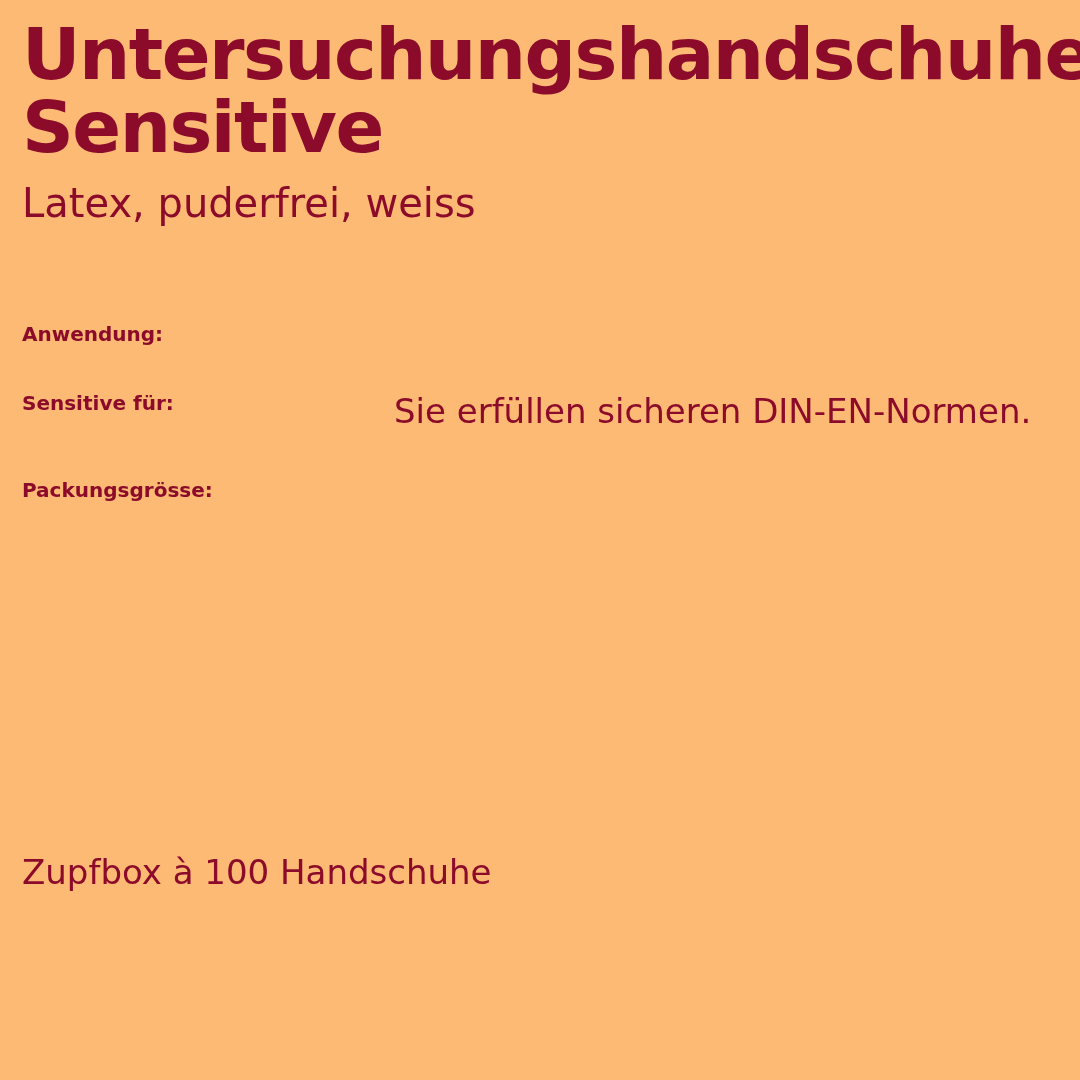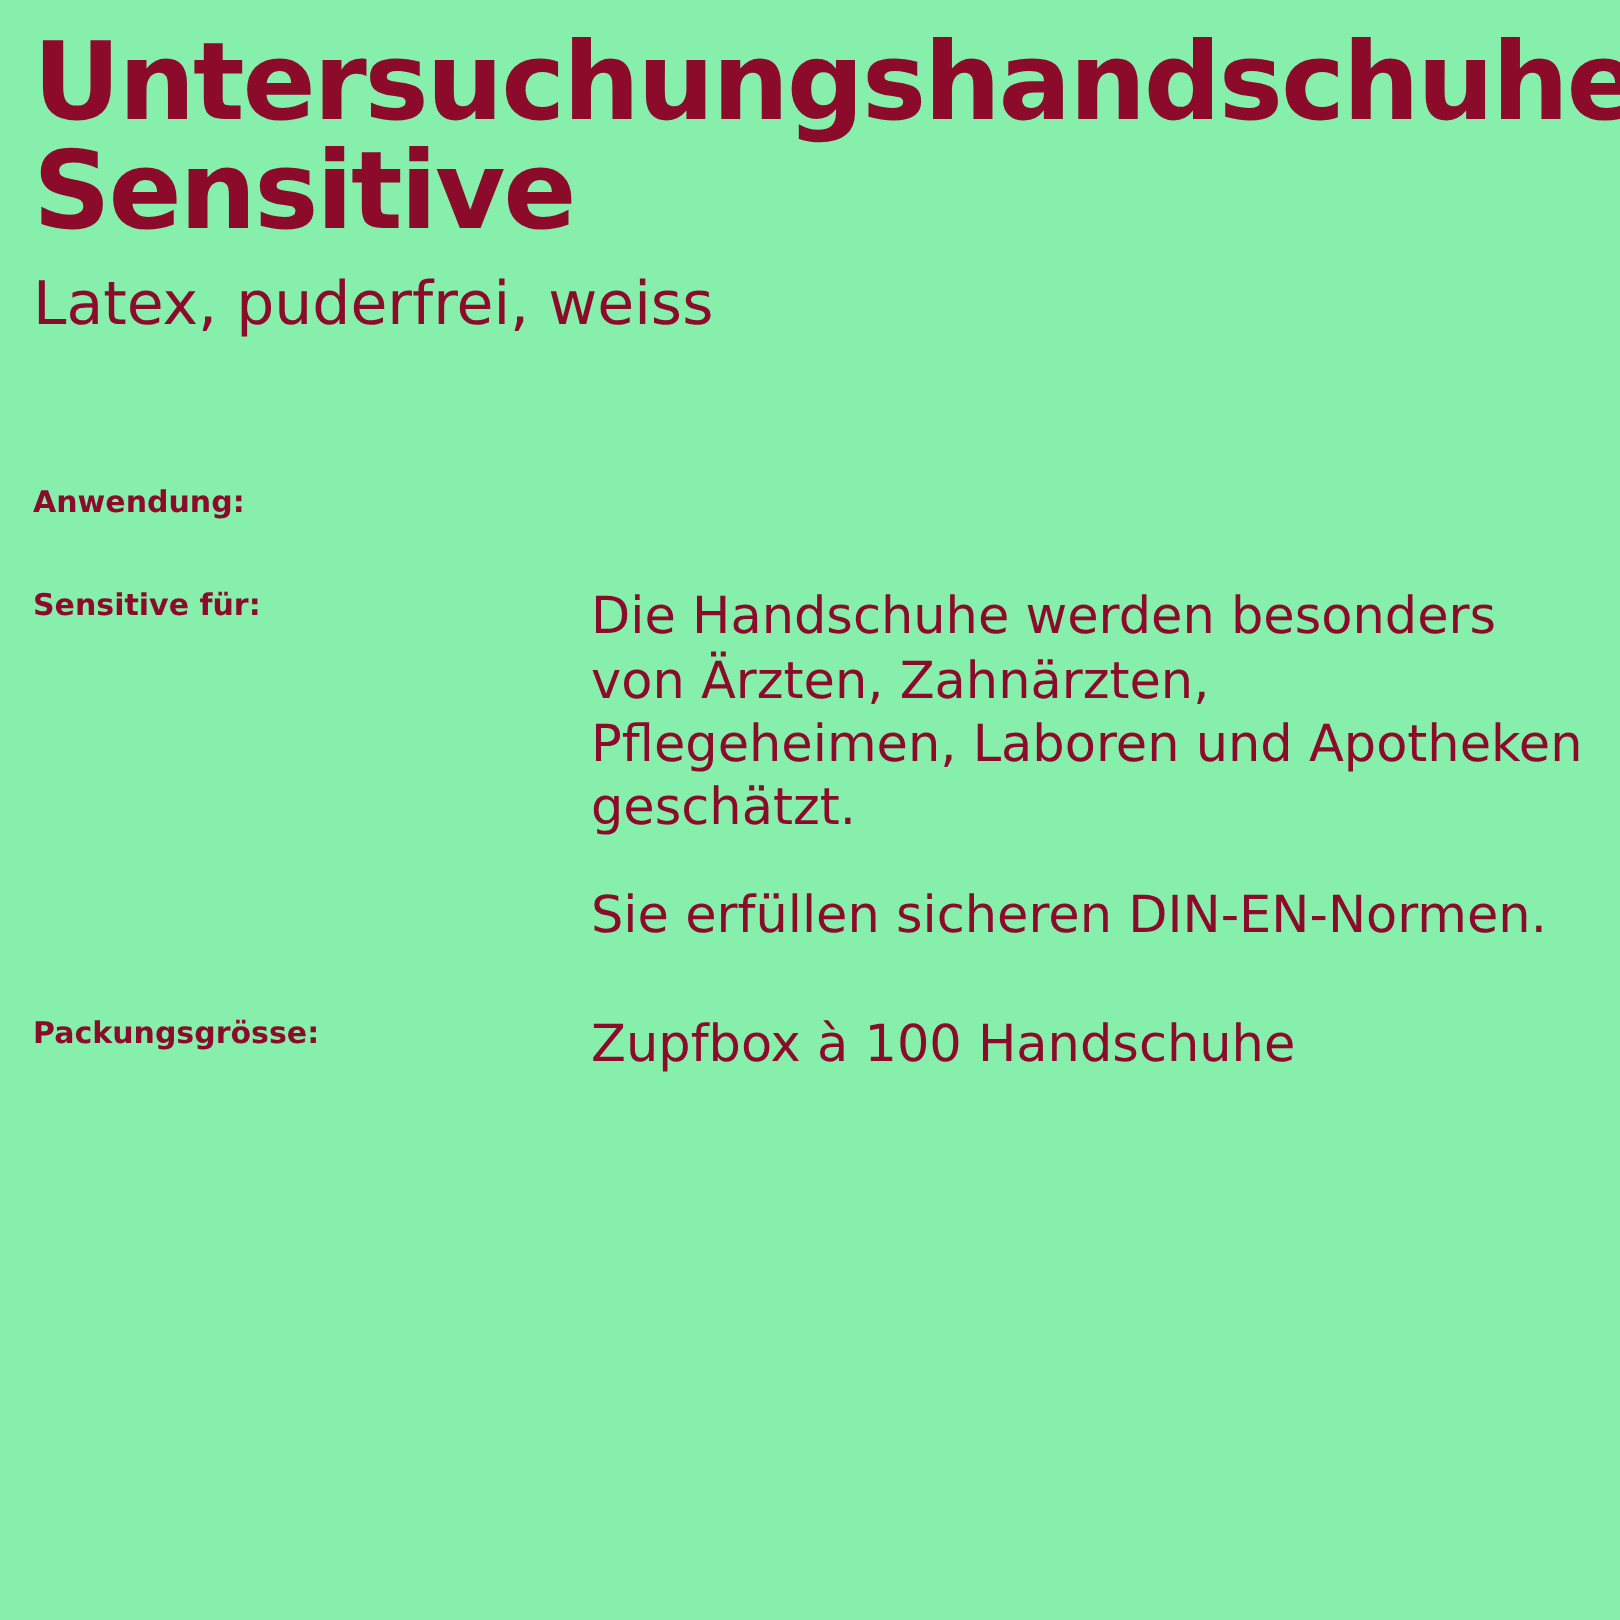--- a/index.html
+++ b/index.html
@@ -12,21 +12,21 @@
     background: #f4f3dc;
     font-family: "DejaVu Sans", "Liberation Sans", sans-serif;
     color: #8c0b2a;
     overflow: hidden;
   }
   .page {
     box-sizing: border-box;
     width: 1080px;
     height: 1080px;
     padding: 18px 22px 0 22px;
-    background: #86efac;
+    background: #fdba74;
   }
   .title {
     font-size: 72px;
     font-weight: 700;
     line-height: 1.02;
     letter-spacing: -1.5px;
     color: #8c0b2a;
     margin: 0;
     white-space: pre-line;
   }
@@ -40,20 +40,21 @@
   .spec-list {
     margin-top: 96px;
   }
   .spec-row {
     display: flex;
     align-items: flex-start;
     margin-bottom: 44px;
   }
   .spec-row:last-child {
     margin-bottom: 15px;
+    flex-direction: column;
   }
   .spec-label {
     flex: 0 0 372px;
     font-size: 20px;
     font-weight: 700;
     line-height: 1.18;
     color: #8c0b2a;
     padding-top: 2px;
   }
   .spec-value {
@@ -80,21 +81,20 @@
 
   <div class="spec-list">
 
     <div class="spec-row">
       <div class="spec-label">Anwendung:</div>
     </div>
 
     <div class="spec-row">
       <div class="spec-label">Sensitive für:</div>
       <div class="spec-value">
-        <p>Die Handschuhe werden besonders von Ärzten, Zahnärzten, Pflegeheimen, Laboren und Apotheken geschätzt.</p>
         <p>Sie erfüllen sicheren DIN-EN-Normen.</p>
       </div>
     </div>
 
 
     <div class="spec-row">
       <div class="spec-label">Packungsgrösse:</div>
       <div class="spec-value">
         <p>Zupfbox à 100 Handschuhe</p>
       </div>

